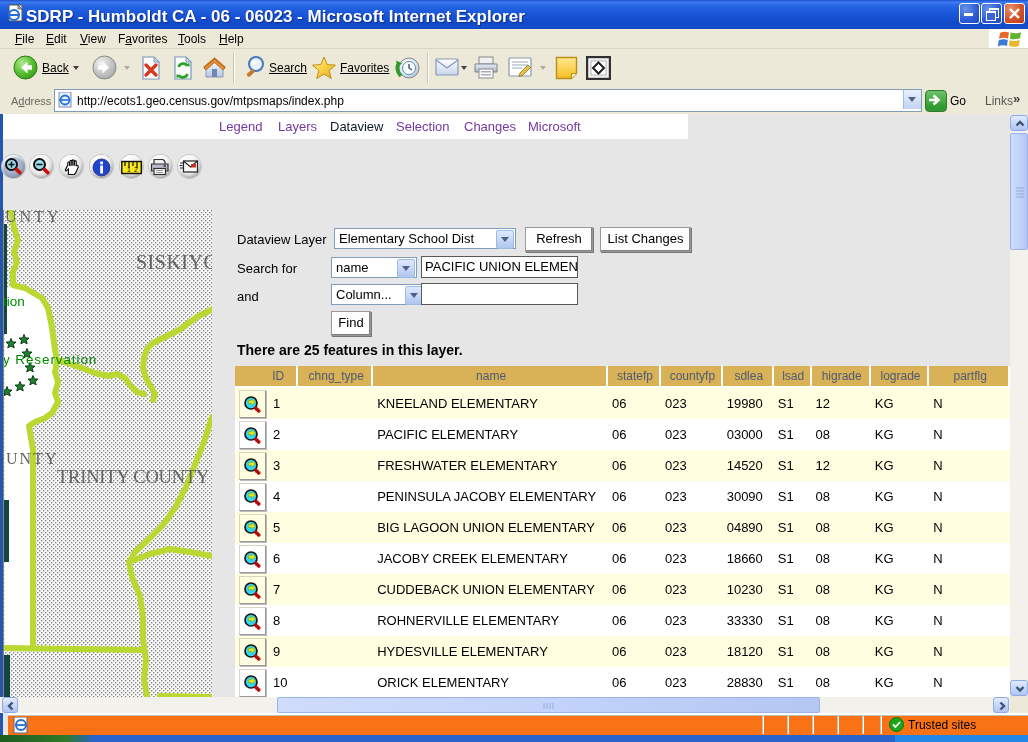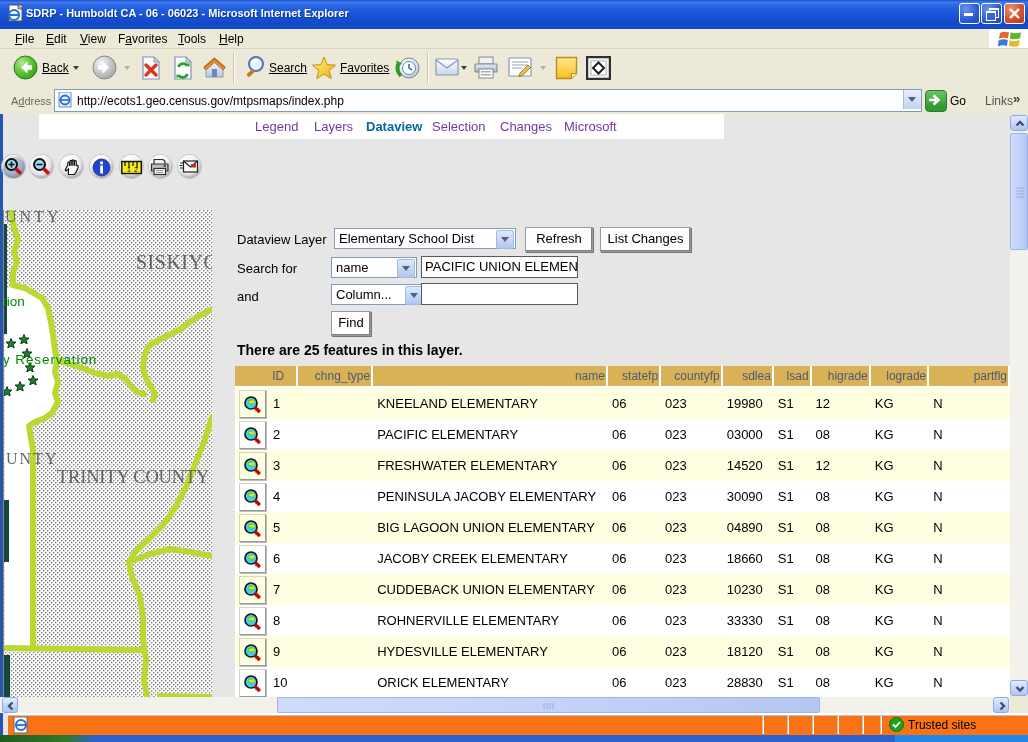--- a/index.html
+++ b/index.html
@@ -1,21 +1,21 @@
 <!DOCTYPE html>
 <html><head><meta charset="utf-8">
 <style>
 html,body{margin:0;padding:0;}
 body{width:1028px;height:742px;overflow:hidden;position:relative;
   font-family:"Liberation Sans",sans-serif;background:#e6e6e6;}
 .abs{position:absolute;}
 
 #titlebar{left:0;top:0;width:1028px;height:29px;
   background:linear-gradient(180deg,#1c50c8 0%,#2e68e2 4%,#3f7cf0 8%,#2f6ce8 14%,#2160e0 28%,#1753d6 55%,#1149c8 80%,#1550ce 94%,#0f44bc 100%);}
-#titlebar .ttxt{position:absolute;left:26px;top:7px;color:#fff;font-weight:bold;font-size:11px;
+#titlebar .ttxt{position:absolute;left:26px;top:7px;color:#fff;font-weight:bold;font-size:17px;
   text-shadow:1px 1px 1px #10308a;letter-spacing:0px;}
 .capbtn{position:absolute;top:3px;width:21px;height:21px;border-radius:3px;
   border:1px solid #fff;box-sizing:border-box;}
 #btnmin{left:959px;background:radial-gradient(circle at 30% 25%,#6a93e8,#2b5ad6 60%,#1e46c0);}
 #btnmax{left:981px;background:radial-gradient(circle at 30% 25%,#6a93e8,#2b5ad6 60%,#1e46c0);}
 #btnclose{left:1004px;background:radial-gradient(circle at 30% 25%,#e8926c,#d4512a 55%,#b83a16);}
 .capbtn span{position:absolute;color:#fff;font-weight:bold;}
 
 #menubar{left:0;top:29px;width:1028px;height:19px;background:#ece9d8;border-bottom:1px solid #d8d4c0;}
 #menubar .mi{position:absolute;top:3px;font-size:12px;color:#000;}
@@ -32,40 +32,40 @@
 #addrtext{position:absolute;left:22px;top:4px;font-size:12px;color:#000;}
 #addrdrop{position:absolute;right:0;top:0;width:17px;height:19px;
   background:linear-gradient(180deg,#e8f0fc,#c2d3f2);border-left:1px solid #9ebcdf;}
 #gobtn{position:absolute;left:925px;top:3px;width:20px;height:20px;border-radius:3px;
   background:linear-gradient(180deg,#6cc46a,#2f9a30 80%);border:1px solid #2f7a2f;border-radius:4px;}
 #golabel{position:absolute;left:950px;top:7px;font-size:12px;}
 #linkslabel{position:absolute;left:985px;top:7px;font-size:12px;color:#555;}
 
 #page{left:0;top:114px;width:1028px;height:585px;background:#e6e6e6;}
 #leftborder{left:0;top:114px;width:3px;height:621px;background:#2456b0;}
-#navbar{left:3px;top:114px;width:685px;height:25px;background:#fff;margin-left:36px;}
+#navbar{left:3px;top:114px;width:685px;height:25px;background:#fff;}
 #navbar a{position:absolute;top:5px;font-size:13px;color:#7438a0;text-decoration:none;}
 
 .circ{position:absolute;width:23px;height:23px;border-radius:50%;box-sizing:border-box;
   background:radial-gradient(circle at 38% 32%,#ffffff,#ececec 55%,#c2c2c2);
   box-shadow:inset -1px -2px 3px rgba(120,120,120,.45), inset 1px 2px 2px rgba(255,255,255,.9), 0 0 0 1px #c6c6c6;}
 
 .flabel{position:absolute;font-size:13px;color:#000;}
 .xpsel{position:absolute;height:21px;background:#fff;border:1px solid #7f9db9;box-sizing:border-box;font-size:13px;}
 .xpsel .st{position:absolute;left:4px;top:2px;white-space:nowrap;overflow:hidden;}
 .selbtn{position:absolute;right:1px;top:1px;width:16px;height:17px;
   background:linear-gradient(180deg,#dce8fb 0%,#c8d8f6 50%,#b0c6f0 100%);border:1px solid #9ebcdf;border-radius:2px;}
 .selbtn:after{content:"";position:absolute;left:4px;top:6px;border-left:4px solid transparent;border-right:4px solid transparent;border-top:5px solid #4d6185;}
 .btn{position:absolute;background:#fdfdfd;border:1px solid #9a9a9a;
   box-shadow:inset -1px -1px 0 #808080, inset 1px 1px 0 #fff, 1px 1px 0 #777;
   font-size:13px;text-align:center;color:#000;}
 .tinput{position:absolute;height:22px;background:#fff;border:1px solid #595959;box-sizing:border-box;font-size:13px;padding:2px 1px 0 3px;white-space:nowrap;overflow:hidden;}
 
 #ftable{position:absolute;left:0px;top:0px;border-collapse:separate;border-spacing:0;font-size:13px;table-layout:fixed;}
-#ftable th{background:#d9b156;color:#4e5a75;font-size:12px;font-weight:normal;text-align:right;padding:2px 1px 2px 4px;height:22px;box-sizing:border-box;white-space:nowrap;overflow:hidden;border-right:2px solid #fff;border-bottom:2px solid #fff;}
+#ftable th{background:#d9b156;color:#4e5a75;font-size:12px;font-weight:normal;text-align:center;padding:2px 1px 2px 4px;height:22px;box-sizing:border-box;white-space:nowrap;overflow:hidden;border-right:2px solid #fff;border-bottom:2px solid #fff;}
 #ftable td{padding:0 3px 0 4px;height:31px;box-sizing:border-box;white-space:nowrap;overflow:hidden;}
 .rA td{background:#fffee1;}
 .rB td{background:#ffffff;}
 .mbtn{width:25px;height:26px;position:relative;border:1px solid #d8d5c0;border-right-color:#999;border-bottom-color:#999;box-shadow:1px 1px 0 #bbb;}
 .mbtn svg{position:absolute;left:3px;top:4px;}
 
 .sbtrack{background:#f2f1eb;}
 .sbthumb{background:linear-gradient(90deg,#cfdcfb,#c3d3f9 50%,#b4c7f2);border:1px solid #9bb3e8;border-radius:2px;box-sizing:border-box;}
 .sbbtn{background:linear-gradient(180deg,#e2ebfd 0%,#cbdaf9 45%,#b0c4f0 100%);border:1px solid #8cabe8;border-radius:3px;box-sizing:border-box;color:#3d5277;}
 
@@ -289,21 +289,21 @@
   <div id="golabel">Go</div>
   <div id="linkslabel">Links</div>
   <div style="position:absolute;left:1013px;top:4px;font-weight:bold;color:#404040;font-size:13px">»</div>
 </div>
 
 <div class="abs" id="page"></div>
 <div class="abs" id="leftborder"></div>
 <div class="abs" id="navbar">
   <a style="left:216px">Legend</a>
   <a style="left:275px">Layers</a>
-  <a style="left:327px;font-weight:bold;color:#0369a1">Dataview</a>
+  <a style="left:327px;font-weight:normal;color:#0f172a">Dataview</a>
   <a style="left:393px">Selection</a>
   <a style="left:461px">Changes</a>
   <a style="left:525px">Microsoft</a>
 </div>
 
 <div class="abs" id="mapwrap" style="left:3px;top:210px;width:209px;height:489px;background:#fff">
 <svg width="209" height="489" viewBox="0 0 209 489" style="position:absolute;left:0;top:0">
   <defs>
     <pattern id="dots" width="4" height="4" patternUnits="userSpaceOnUse">
       <rect width="4" height="4" fill="#fefefe"></rect>

